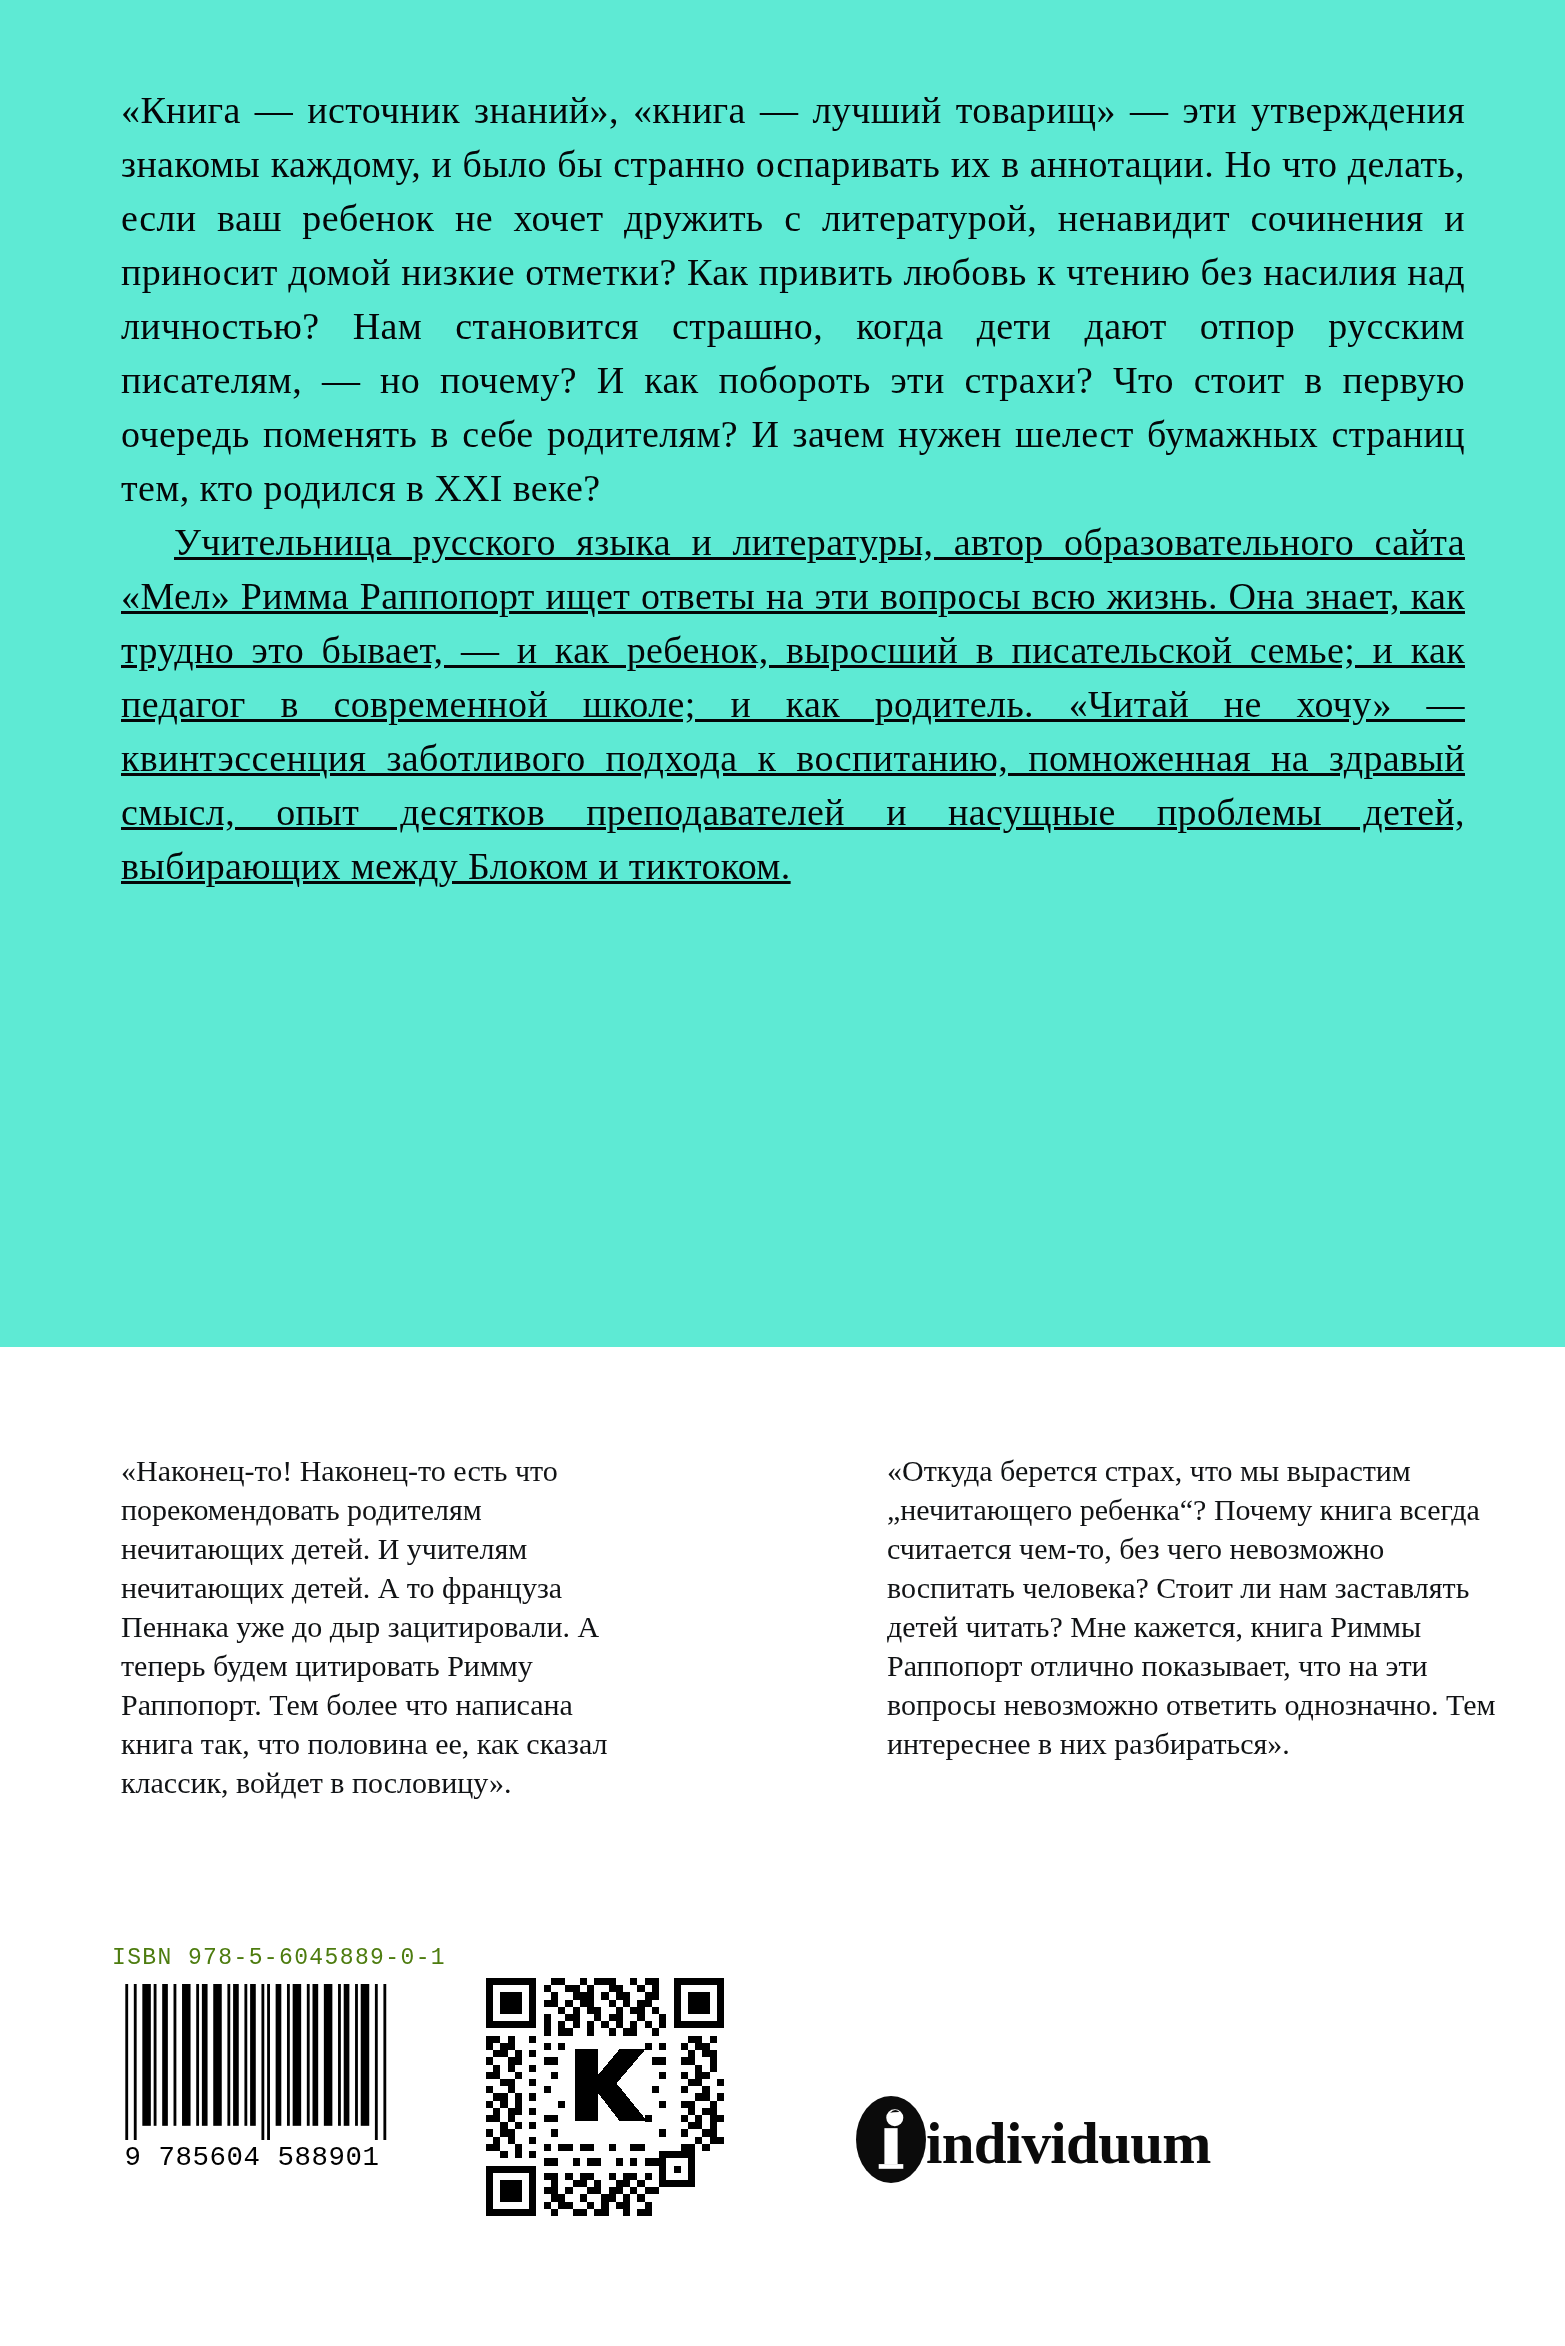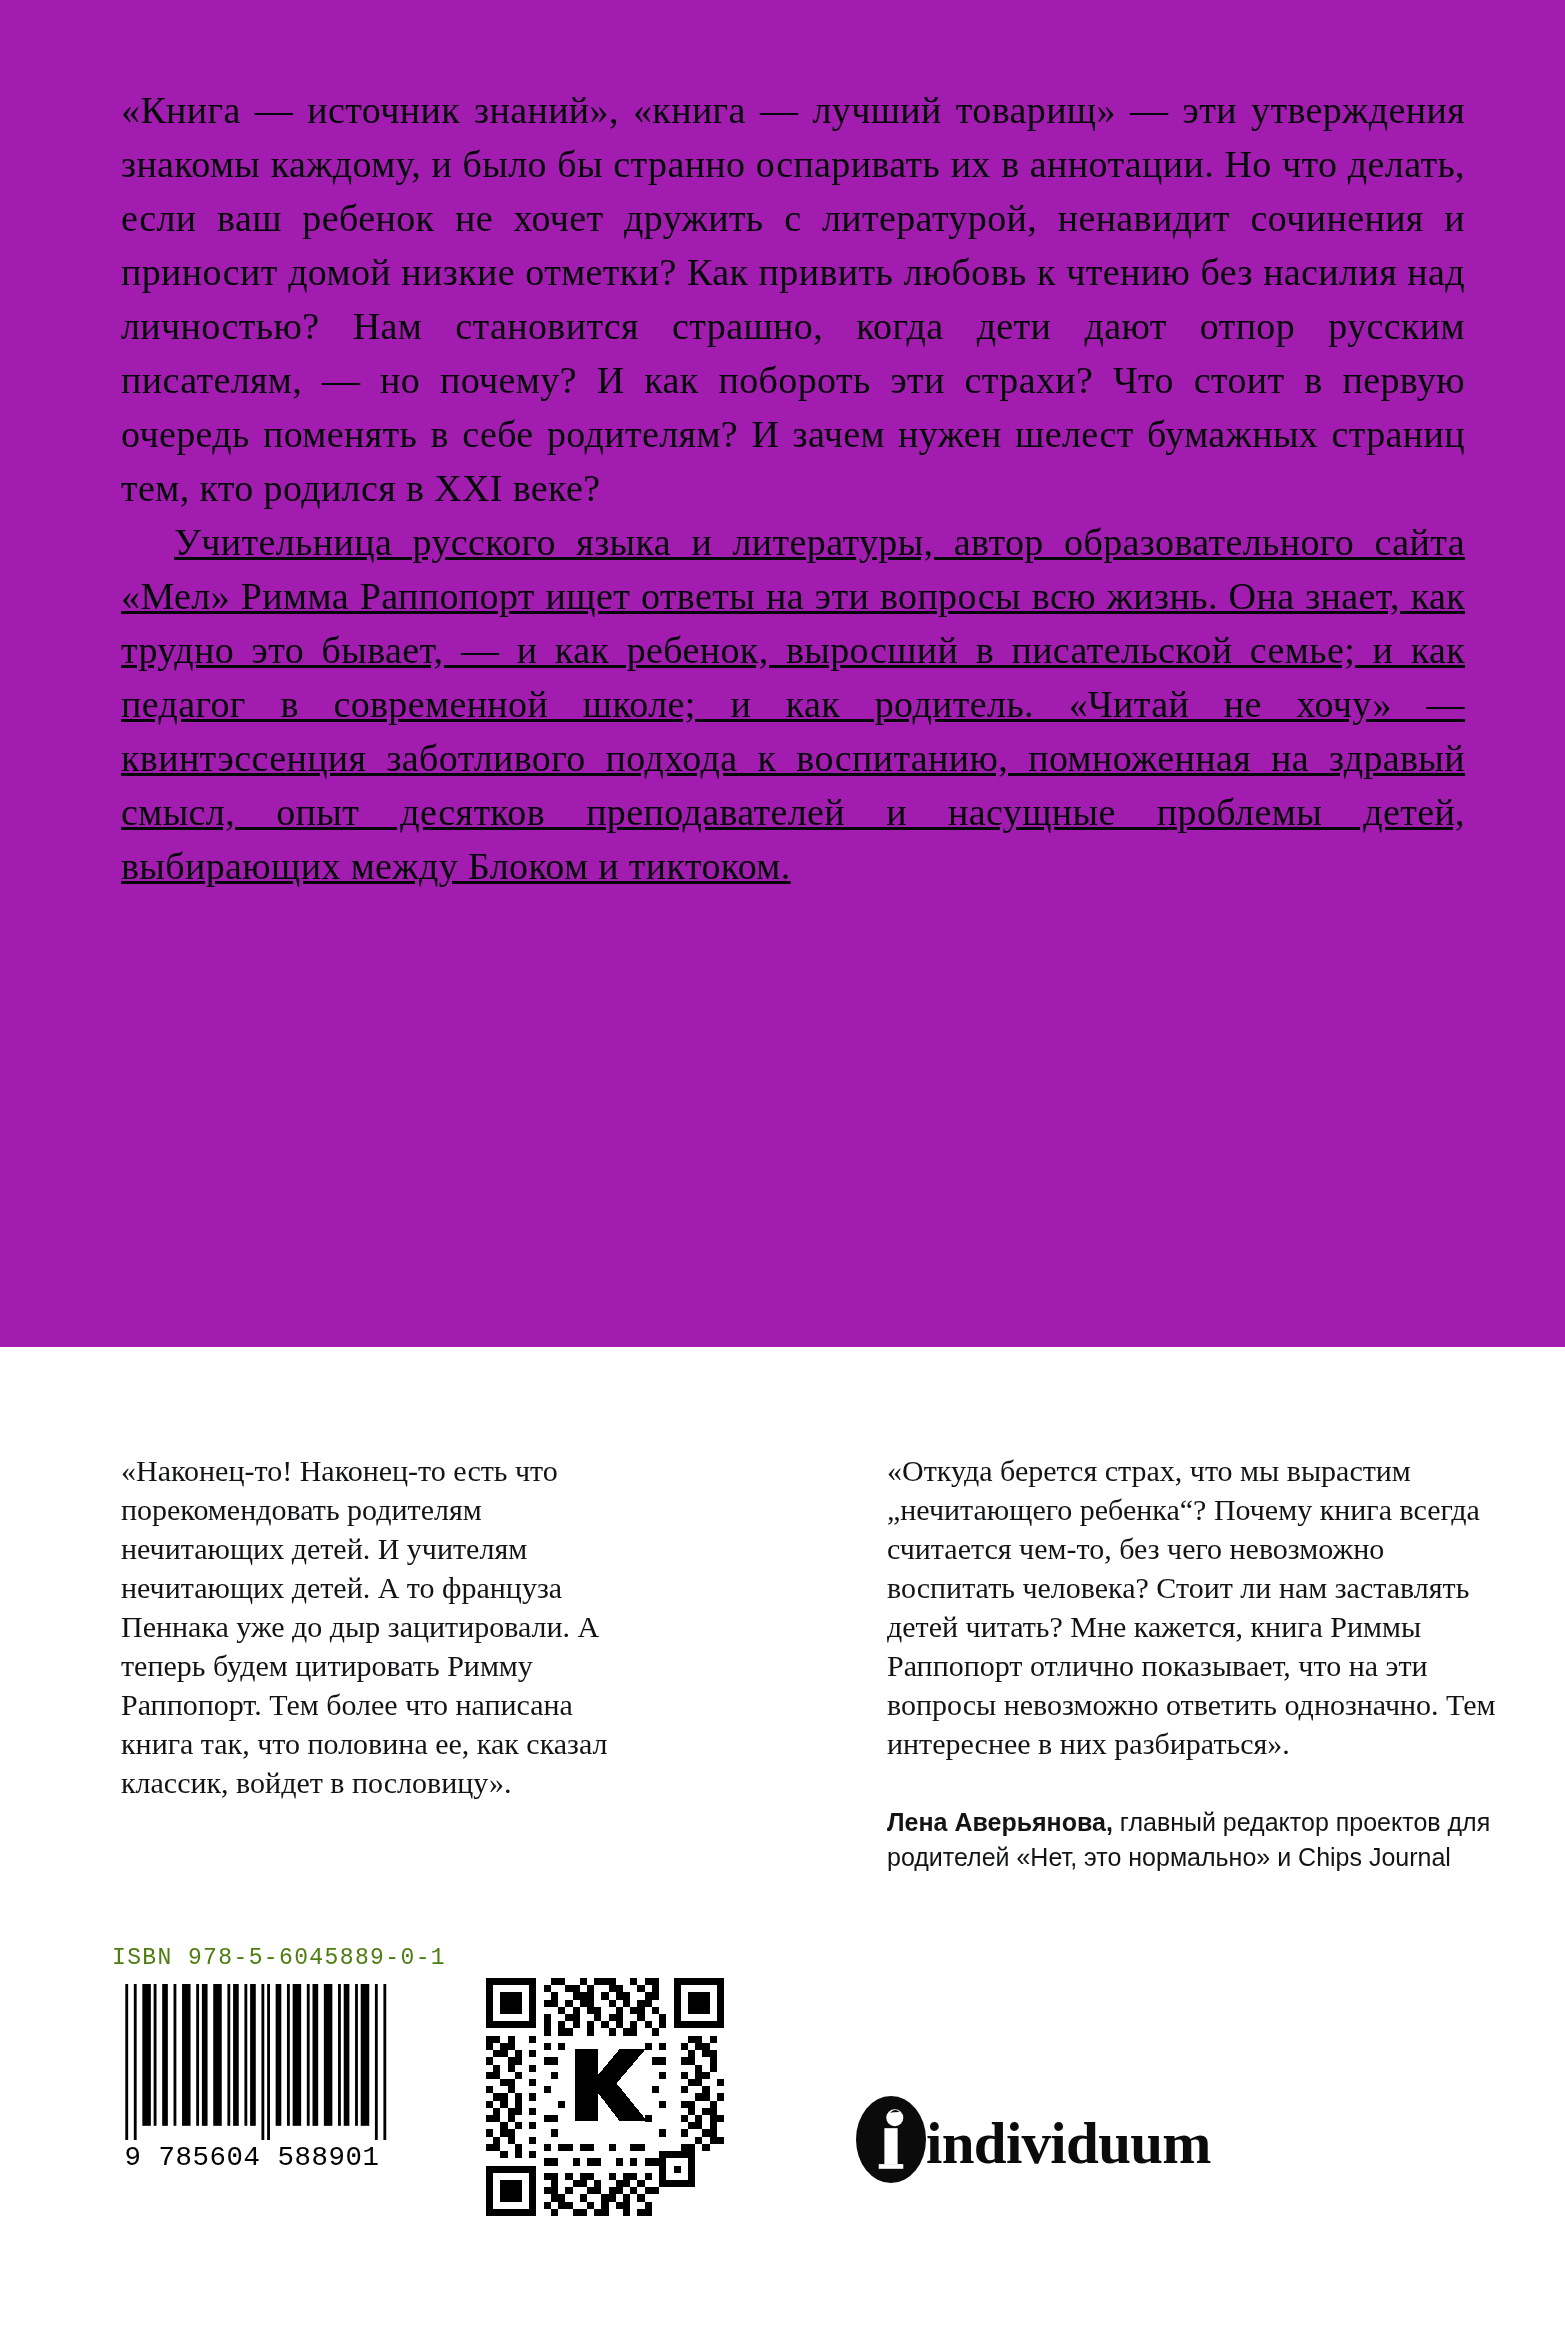--- a/index.html
+++ b/index.html
@@ -15,21 +15,21 @@
     overflow: hidden;
   }
 
   
   .blue-panel {
     position: absolute;
     left: 0;
     top: 0;
     width: 1565px;
     height: 1347px;
-    background: #a21caf;
+    background: #5eead4;
     box-sizing: border-box;
   }
 
   .annotation-body {
     position: absolute;
     left: 121px;
     top: 83px;
     width: 1344px;
   }
 
@@ -183,23 +183,20 @@
 <div class="white-panel"></div>
 
 <div class="reviews">
 
   <div class="review-col left">
     <p class="review-quote">«Наконец-то! Наконец-то есть что порекомендовать родителям нечитающих детей. И учителям нечитающих детей. А то француза Пеннака уже до дыр зацитировали. А теперь будем цитировать Римму Раппопорт. Тем более что написана книга так, что половина ее, как сказал классик, войдет в пословицу».</p>
   </div>
 
   <div class="review-col right">
     <p class="review-quote">«Откуда берется страх, что мы вырастим „нечитающего ребенка“? Почему книга всегда считается чем-то, без чего невозможно воспитать человека? Стоит ли нам заставлять детей читать? Мне кажется, книга Риммы Раппопорт отлично показывает, что на эти вопросы невозможно ответить однозначно. Тем интереснее в них разбираться».</p>
-    <p class="review-attrib">
-      <span class="person">Лена Аверьянова,</span><span> главный редактор проектов для родителей «Нет, это нормально» и Chips Journal</span>
-    </p>
   </div>
 
 </div>
 
 <div class="isbn-block">
   <div class="isbn-text">ISBN 978-5-6045889-0-1</div>
 
   <div class="barcode-wrap">
     <svg width="280" height="156" viewBox="0 0 296 165" xmlns="http://www.w3.org/2000/svg">
       <rect x="0" y="0" width="296" height="165" fill="#ffffff"></rect>

